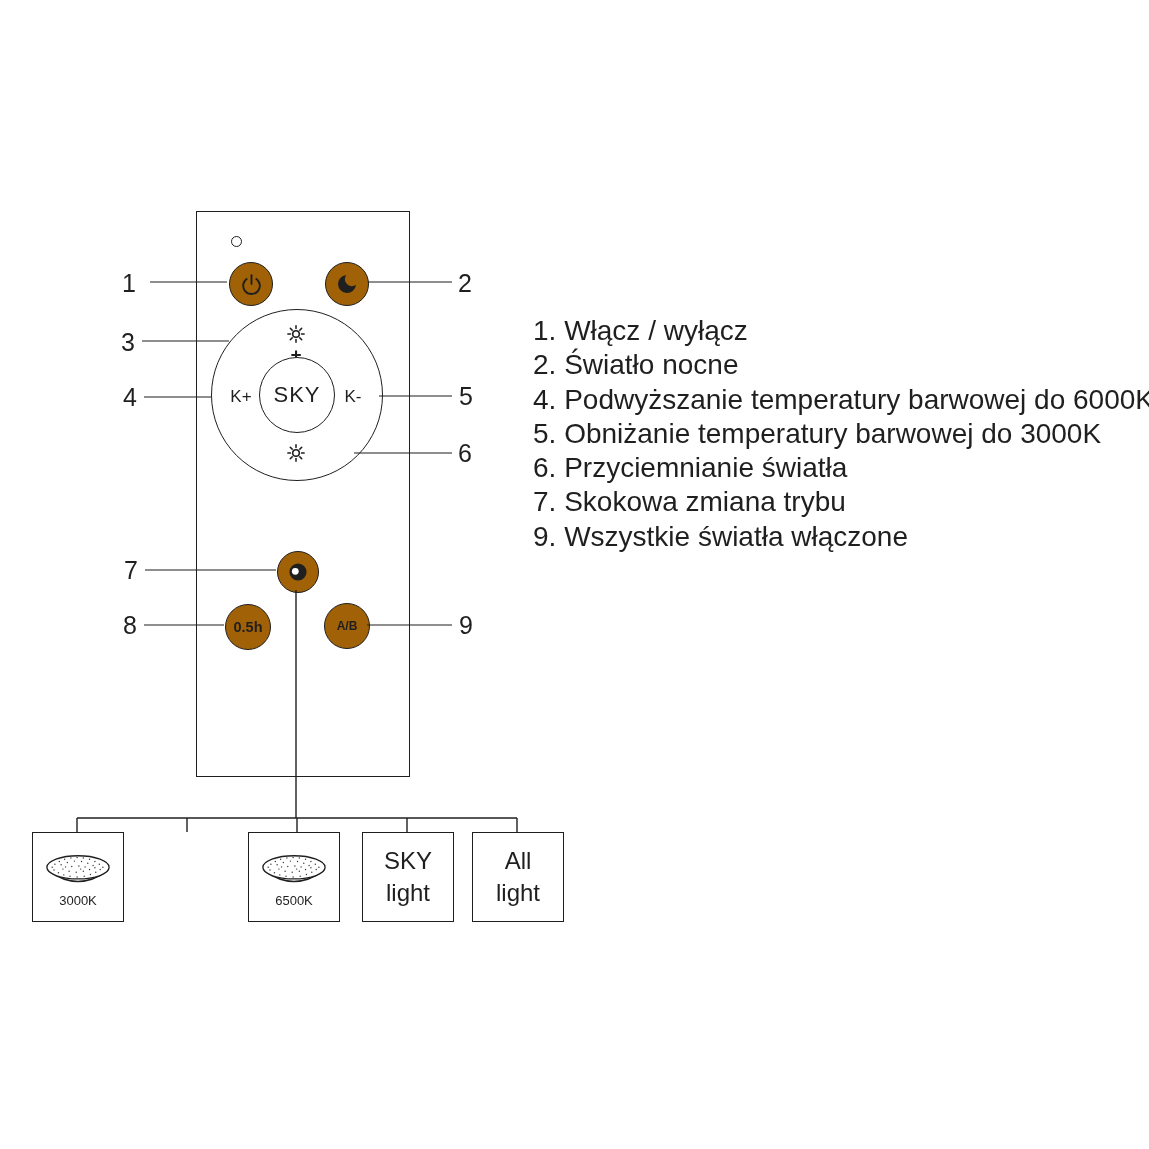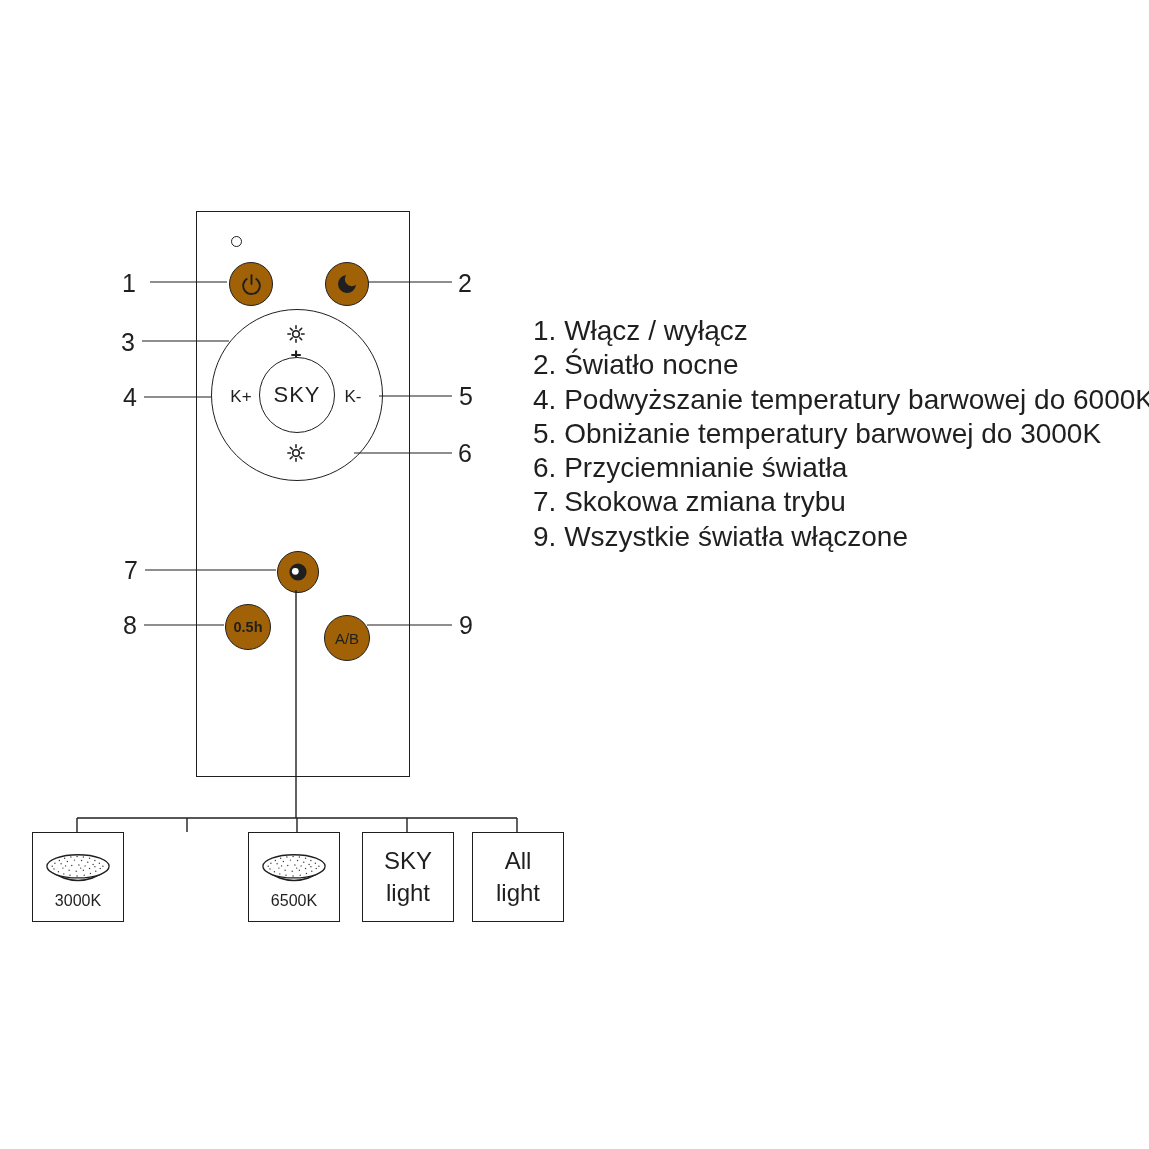--- a/index.html
+++ b/index.html
@@ -23,36 +23,36 @@
           display:flex;align-items:center;justify-content:center;
           font-size:22px;letter-spacing:1px}
   .icon-sun-top{position:absolute;left:88px;top:111px;width:22px;height:22px}
   .icon-sun-bottom{position:absolute;left:88px;top:230px;width:22px;height:22px}
   .plus-sign{position:absolute;left:99px;top:143px;transform:translate(-50%,-50%);
              font-size:19px;font-weight:bold}
   .kplus{position:absolute;left:44px;top:185px;transform:translate(-50%,-50%);font-size:17px}
   .kminus{position:absolute;left:156px;top:185px;transform:translate(-50%,-50%);font-size:17px}
   .modebtn{left:80px;top:339px;width:40px;height:40px}
   .timerbtn{left:28px;top:392px;width:44px;height:44px;font-size:14.5px;font-weight:bold}
-  .abbtn{left:127px;top:403px;width:44px;height:44px;font-size:15px;font-weight:normal}
+  .abbtn{left:127px;top:391px;width:44px;height:44px;font-size:12px;font-weight:bold}
   .bicon{display:block}
 
   
   .callout{position:absolute;transform:translate(-50%,-50%);font-size:25px}
 
   
   .legend{position:absolute;left:533px;top:314px;font-size:28px;line-height:34.3px;
           white-space:nowrap}
 
   
   .box{position:absolute;top:832px;width:90px;height:88px;border:1.8px solid #1f1f1f;
        background:#fff;display:flex;flex-direction:column;align-items:center;
        justify-content:center}
   .box .lampicon{width:80px;height:42px;margin-top:3px}
-  .box .klabel{font-size:16px;margin-top:2px}
+  .box .klabel{font-size:13px;margin-top:2px}
   .box.textbox{font-size:24px;line-height:32px;text-align:center}
 </style>
 </head>
 <body>
 
 <svg width="0" height="0" style="position:absolute" aria-hidden="true">
   <defs>
     <symbol id="ic-power" viewBox="0 0 24 24">
       <path d="M8 6.2 A8 8 0 1 0 16 6.2" fill="none" stroke="#1f1f1f" stroke-width="1.8"></path>
       <line x1="12" y1="3" x2="12" y2="11.5" stroke="#1f1f1f" stroke-width="1.8" stroke-linecap="round"></line>

